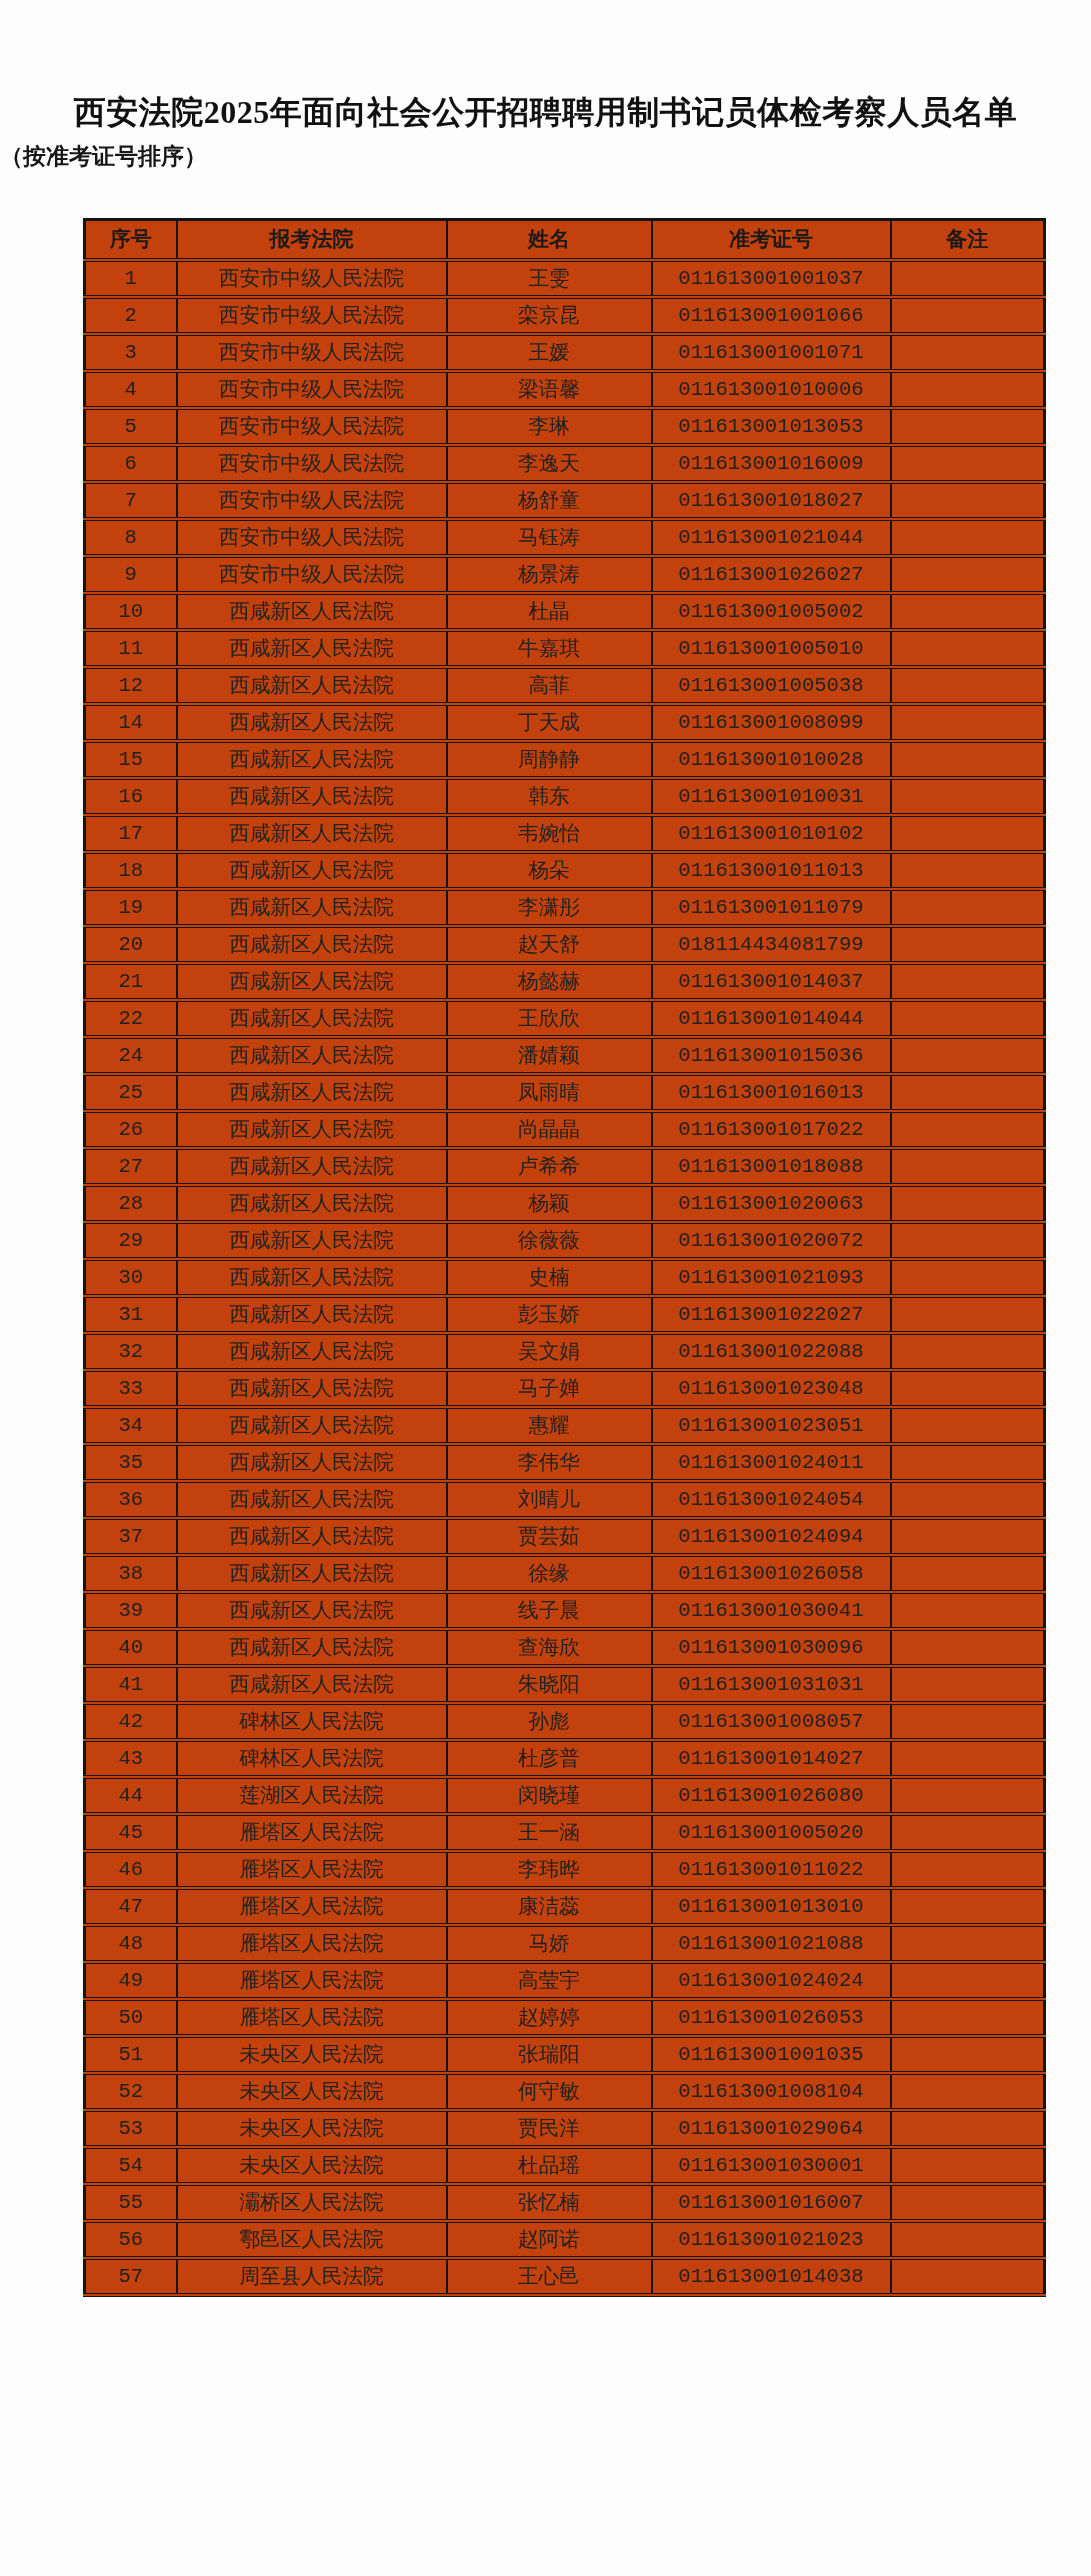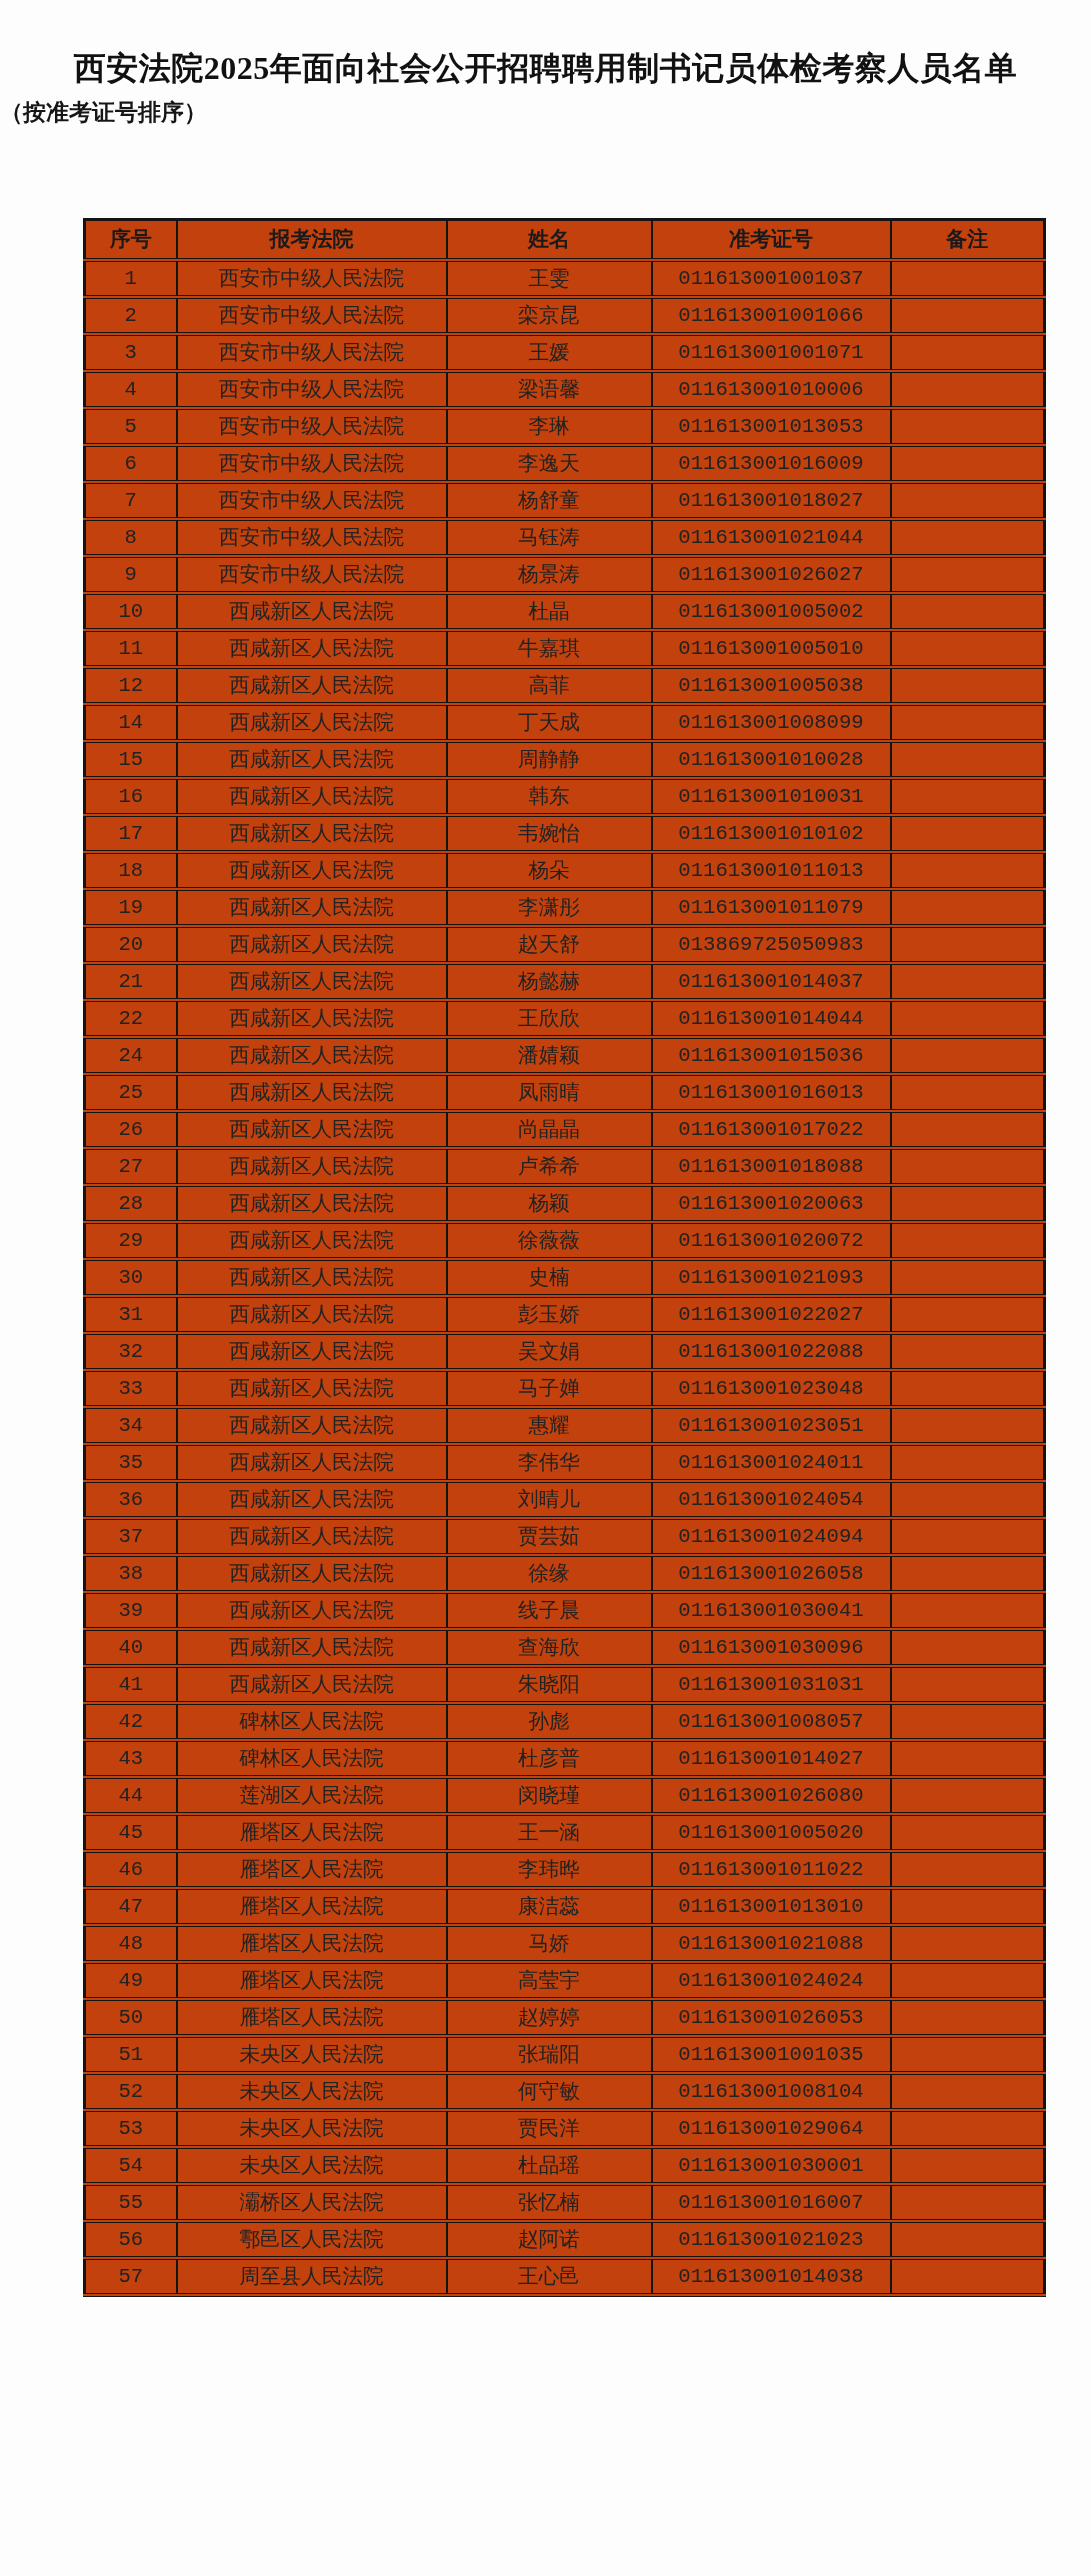--- a/index.html
+++ b/index.html
@@ -5,21 +5,21 @@
   html,body{margin:0;padding:0;}
   body{
     width:1091px;height:2666px;
     background:#fdfdfd;
     font-family:"Liberation Serif","DejaVu Serif",serif;
     color:#1a1a1a;
     position:relative;
   }
   .page-title{
     margin:0;
-    padding-top:47px;
+    padding-top:91px;
     text-align:center;
     font-size:32px;
     font-weight:bold;
     letter-spacing:0.5px;
     color:#111;
   }
   .page-subtitle{
     margin-top:6.2px;
     font-size:23px;
     font-weight:bold;
@@ -226,21 +226,21 @@
     <td class="c-court">西咸新区人民法院</td>
     <td class="c-name">李潇彤</td>
     <td class="c-ticket">011613001011079</td>
     <td class="c-remark"></td>
   </tr>
 
   <tr>
     <td class="c-no">20</td>
     <td class="c-court">西咸新区人民法院</td>
     <td class="c-name">赵天舒</td>
-    <td class="c-ticket">013869725050983</td>
+    <td class="c-ticket">018114434081799</td>
     <td class="c-remark"></td>
   </tr>
 
   <tr>
     <td class="c-no">21</td>
     <td class="c-court">西咸新区人民法院</td>
     <td class="c-name">杨懿赫</td>
     <td class="c-ticket">011613001014037</td>
     <td class="c-remark"></td>
   </tr>

